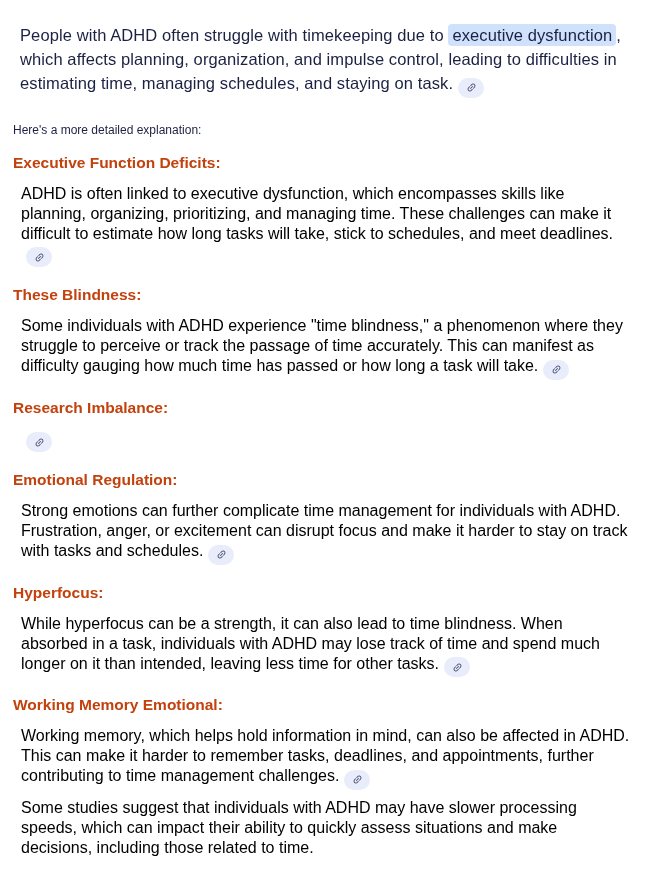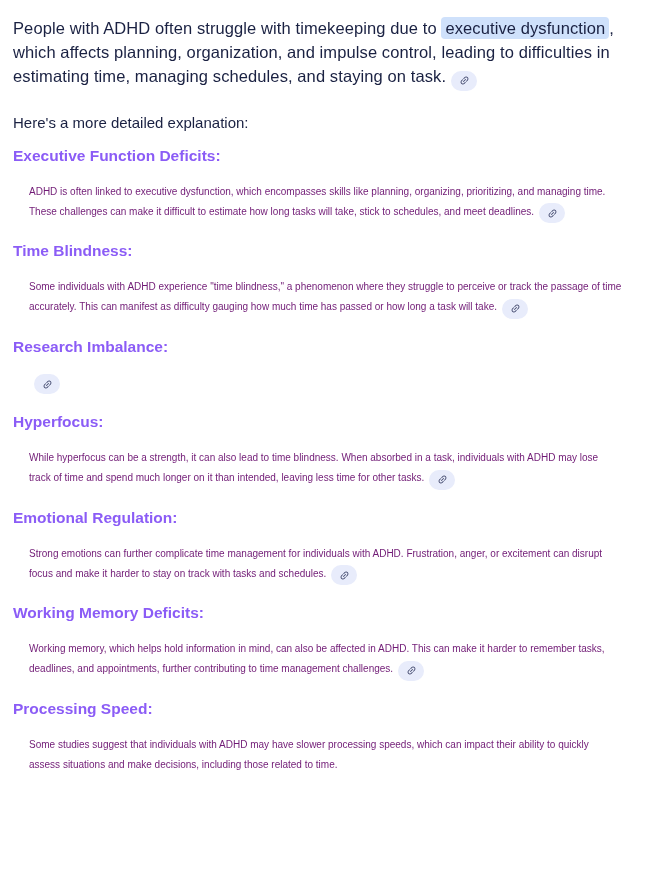--- a/index.html
+++ b/index.html
@@ -12,55 +12,55 @@
     height: 889px;
     overflow: hidden;
     box-sizing: border-box;
     font-family: "Liberation Sans", sans-serif;
     -webkit-font-smoothing: antialiased;
   }
   .page {
     padding: 16px 12px 10px 13px;
   }
   .intro {
-    margin: 0;
+    margin: 7px;
     font-size: 16.5px;
     line-height: 24px;
     color: #1a2142;
     letter-spacing: 0.1px;
   }
   .hl {
     background: #cfe1fb;
     border-radius: 4px;
     padding: 2px 4px;
     -webkit-box-decoration-break: clone;
     box-decoration-break: clone;
     cursor: pointer;
   }
   .subintro {
     margin: 22px 0 0 0;
-    font-size: 15px;
+    font-size: 12px;
     line-height: 20px;
     color: #1a2142;
   }
   .section h3 {
     margin: 18px 0 11px 0;
     font-size: 15.5px;
     line-height: 20px;
     font-weight: 700;
-    color: #8b5cf6;
+    color: #c2410c;
   }
   .section:first-of-type h3 {
     margin-top: 13px;
   }
   .section p {
-    margin: 16px;
-    font-size: 10px;
+    margin: 8px;
+    font-size: 16px;
     line-height: 20px;
-    color: #701a75;
+    color: #000000;
   }
   .chip {
     display: inline-flex;
     align-items: center;
     justify-content: center;
     width: 26px;
     height: 20px;
     border-radius: 10px;
     background: #e8ecfb;
     vertical-align: -4px;
@@ -92,21 +92,21 @@
     <p><span>ADHD is often linked to executive dysfunction, which encompasses skills like planning, organizing, prioritizing, and managing time. These challenges can make it difficult to estimate how long tasks will take, stick to schedules, and meet deadlines.</span><span class="chip">
           <svg viewBox="0 0 24 24" width="11" height="11">
             <g transform="rotate(-45 12 12)">
               <path fill="#3f466b" d="M3.9 12c0-1.71 1.39-3.1 3.1-3.1h4V7H7c-2.76 0-5 2.24-5 5s2.24 5 5 5h4v-1.9H7c-1.71 0-3.1-1.39-3.1-3.1zM8 13h8v-2H8v2zm9-6h-4v1.9h4c1.71 0 3.1 1.39 3.1 3.1s-1.39 3.1-3.1 3.1h-4V17h4c2.76 0 5-2.24 5-5s-2.24-5-5-5z"></path>
             </g>
           </svg>
         </span></p>
   </section>
 
   <section class="section">
-    <h3>Time Blindness:</h3>
+    <h3>These Blindness:</h3>
     <p><span>Some individuals with ADHD experience "time blindness," a phenomenon where they struggle to perceive or track the passage of time accurately. This can manifest as difficulty gauging how much time has passed or how long a task will take.</span><span class="chip">
           <svg viewBox="0 0 24 24" width="11" height="11">
             <g transform="rotate(-45 12 12)">
               <path fill="#3f466b" d="M3.9 12c0-1.71 1.39-3.1 3.1-3.1h4V7H7c-2.76 0-5 2.24-5 5s2.24 5 5 5h4v-1.9H7c-1.71 0-3.1-1.39-3.1-3.1zM8 13h8v-2H8v2zm9-6h-4v1.9h4c1.71 0 3.1 1.39 3.1 3.1s-1.39 3.1-3.1 3.1h-4V17h4c2.76 0 5-2.24 5-5s-2.24-5-5-5z"></path>
             </g>
           </svg>
         </span></p>
   </section>
 
   <section class="section">
@@ -114,50 +114,49 @@
     <p><span class="chip">
           <svg viewBox="0 0 24 24" width="11" height="11">
             <g transform="rotate(-45 12 12)">
               <path fill="#3f466b" d="M3.9 12c0-1.71 1.39-3.1 3.1-3.1h4V7H7c-2.76 0-5 2.24-5 5s2.24 5 5 5h4v-1.9H7c-1.71 0-3.1-1.39-3.1-3.1zM8 13h8v-2H8v2zm9-6h-4v1.9h4c1.71 0 3.1 1.39 3.1 3.1s-1.39 3.1-3.1 3.1h-4V17h4c2.76 0 5-2.24 5-5s-2.24-5-5-5z"></path>
             </g>
           </svg>
         </span></p>
   </section>
 
   <section class="section">
+    <h3>Emotional Regulation:</h3>
+    <p><span>Strong emotions can further complicate time management for individuals with ADHD. Frustration, anger, or excitement can disrupt focus and make it harder to stay on track with tasks and schedules.</span><span class="chip">
+          <svg viewBox="0 0 24 24" width="11" height="11">
+            <g transform="rotate(-45 12 12)">
+              <path fill="#3f466b" d="M3.9 12c0-1.71 1.39-3.1 3.1-3.1h4V7H7c-2.76 0-5 2.24-5 5s2.24 5 5 5h4v-1.9H7c-1.71 0-3.1-1.39-3.1-3.1zM8 13h8v-2H8v2zm9-6h-4v1.9h4c1.71 0 3.1 1.39 3.1 3.1s-1.39 3.1-3.1 3.1h-4V17h4c2.76 0 5-2.24 5-5s-2.24-5-5-5z"></path>
+            </g>
+          </svg>
+        </span></p>
+  </section>
+
+  <section class="section">
     <h3>Hyperfocus:</h3>
     <p><span>While hyperfocus can be a strength, it can also lead to time blindness. When absorbed in a task, individuals with ADHD may lose track of time and spend much longer on it than intended, leaving less time for other tasks.</span><span class="chip">
           <svg viewBox="0 0 24 24" width="11" height="11">
             <g transform="rotate(-45 12 12)">
               <path fill="#3f466b" d="M3.9 12c0-1.71 1.39-3.1 3.1-3.1h4V7H7c-2.76 0-5 2.24-5 5s2.24 5 5 5h4v-1.9H7c-1.71 0-3.1-1.39-3.1-3.1zM8 13h8v-2H8v2zm9-6h-4v1.9h4c1.71 0 3.1 1.39 3.1 3.1s-1.39 3.1-3.1 3.1h-4V17h4c2.76 0 5-2.24 5-5s-2.24-5-5-5z"></path>
             </g>
           </svg>
         </span></p>
   </section>
 
   <section class="section">
-    <h3>Emotional Regulation:</h3>
-    <p><span>Strong emotions can further complicate time management for individuals with ADHD. Frustration, anger, or excitement can disrupt focus and make it harder to stay on track with tasks and schedules.</span><span class="chip">
-          <svg viewBox="0 0 24 24" width="11" height="11">
-            <g transform="rotate(-45 12 12)">
-              <path fill="#3f466b" d="M3.9 12c0-1.71 1.39-3.1 3.1-3.1h4V7H7c-2.76 0-5 2.24-5 5s2.24 5 5 5h4v-1.9H7c-1.71 0-3.1-1.39-3.1-3.1zM8 13h8v-2H8v2zm9-6h-4v1.9h4c1.71 0 3.1 1.39 3.1 3.1s-1.39 3.1-3.1 3.1h-4V17h4c2.76 0 5-2.24 5-5s-2.24-5-5-5z"></path>
-            </g>
-          </svg>
-        </span></p>
-  </section>
-
-  <section class="section">
-    <h3>Working Memory Deficits:</h3>
+    <h3>Working Memory Emotional:</h3>
     <p><span>Working memory, which helps hold information in mind, can also be affected in ADHD. This can make it harder to remember tasks, deadlines, and appointments, further contributing to time management challenges.</span><span class="chip">
           <svg viewBox="0 0 24 24" width="11" height="11">
             <g transform="rotate(-45 12 12)">
               <path fill="#3f466b" d="M3.9 12c0-1.71 1.39-3.1 3.1-3.1h4V7H7c-2.76 0-5 2.24-5 5s2.24 5 5 5h4v-1.9H7c-1.71 0-3.1-1.39-3.1-3.1zM8 13h8v-2H8v2zm9-6h-4v1.9h4c1.71 0 3.1 1.39 3.1 3.1s-1.39 3.1-3.1 3.1h-4V17h4c2.76 0 5-2.24 5-5s-2.24-5-5-5z"></path>
             </g>
           </svg>
         </span></p>
   </section>
 
   <section class="section">
-    <h3>Processing Speed:</h3>
     <p><span>Some studies suggest that individuals with ADHD may have slower processing speeds, which can impact their ability to quickly assess situations and make decisions, including those related to time.</span></p>
   </section>
 
 </div>
 
 </body></html>

